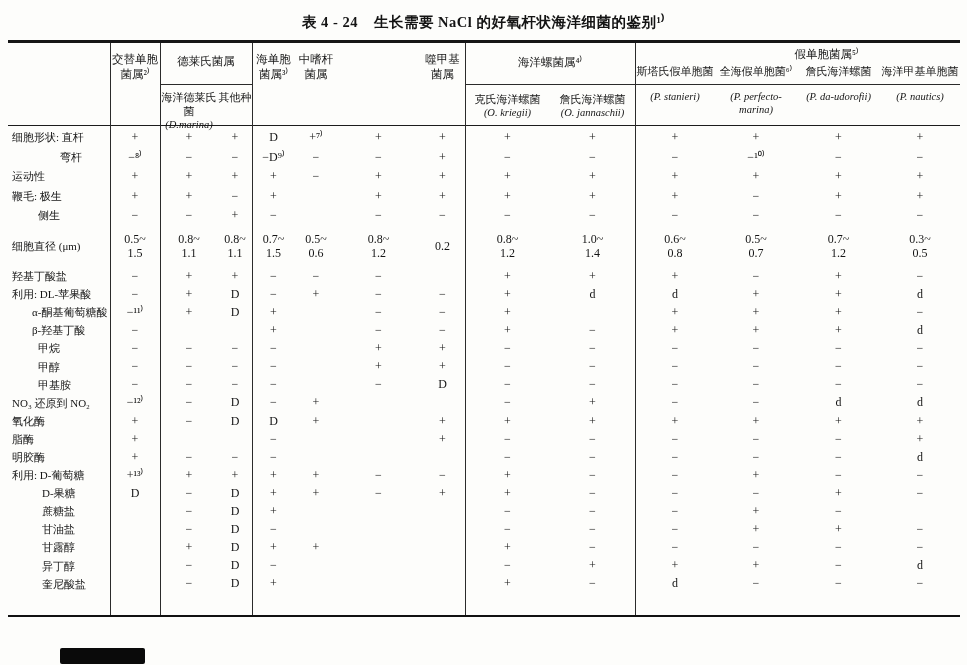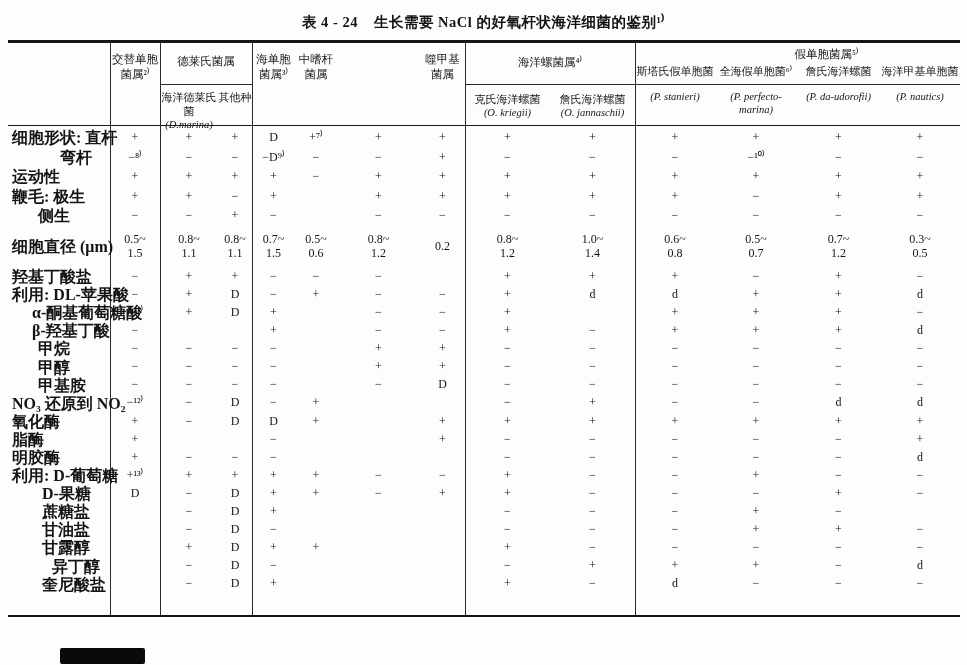--- a/index.html
+++ b/index.html
@@ -28,21 +28,21 @@
   .hcell { position: absolute; text-align: center; line-height: 15px; }
   .feature { left: 0; top: 0; width: 102px; height: 85px;
              display: flex; align-items: center; justify-content: center; font-size: 13px; }
   .genus { position: absolute; width: 100%; text-align: center; }
   .subrow { position: absolute; display: flex; width: 100%; text-align: center; }
   .sub { line-height: 14px; font-size: 11px; }
   .latin { font-style: italic; font-size: 10.5px; line-height: 13px; }
 
   .tbody { position: absolute; left: 0; top: 88px; width: 952px; }
   .row { display: flex; align-items: center; }
-  .lab { font-size: 16px; white-space: nowrap; overflow: visible; line-height: 13px; font-weight: bold; }
+  .lab { font-size: 11px; white-space: nowrap; overflow: visible; line-height: 13px; }
   .cell {
     display: flex; align-items: center; justify-content: center;
     text-align: center; font-size: 12px; line-height: 13.5px; white-space: pre-line;
   }
   .artifact { position: absolute; left: 60px; top: 648px; width: 85px; height: 16px;
               background: #0a0a0a; border-radius: 2px; }
 </style>
 </head>
 <body>
 
@@ -488,21 +488,21 @@
         <div class="cell" style="width: 83px;"></div>
         <div class="cell" style="width: 45px;"></div>
         <div class="cell" style="width: 85px;">+</div>
         <div class="cell" style="width: 85px;">−</div>
         <div class="cell" style="width: 80px;">−</div>
         <div class="cell" style="width: 82px;">−</div>
         <div class="cell" style="width: 83px;">−</div>
         <div class="cell" style="width: 80px;">−</div>
       </div>
       <div class="row" style="height: 18.1px;">
-        <div class="lab" style="width: 102px; padding-left: 34px; text-align: center;">异丁醇</div>
+        <div class="lab" style="width: 102px; padding-left: 34px;">异丁醇</div>
         <div class="cell" style="width: 50px;"></div>
         <div class="cell" style="width: 58px;">−</div>
         <div class="cell" style="width: 34px;">D</div>
         <div class="cell" style="width: 43px;">−</div>
         <div class="cell" style="width: 42px;"></div>
         <div class="cell" style="width: 83px;"></div>
         <div class="cell" style="width: 45px;"></div>
         <div class="cell" style="width: 85px;">−</div>
         <div class="cell" style="width: 85px;">+</div>
         <div class="cell" style="width: 80px;">+</div>

